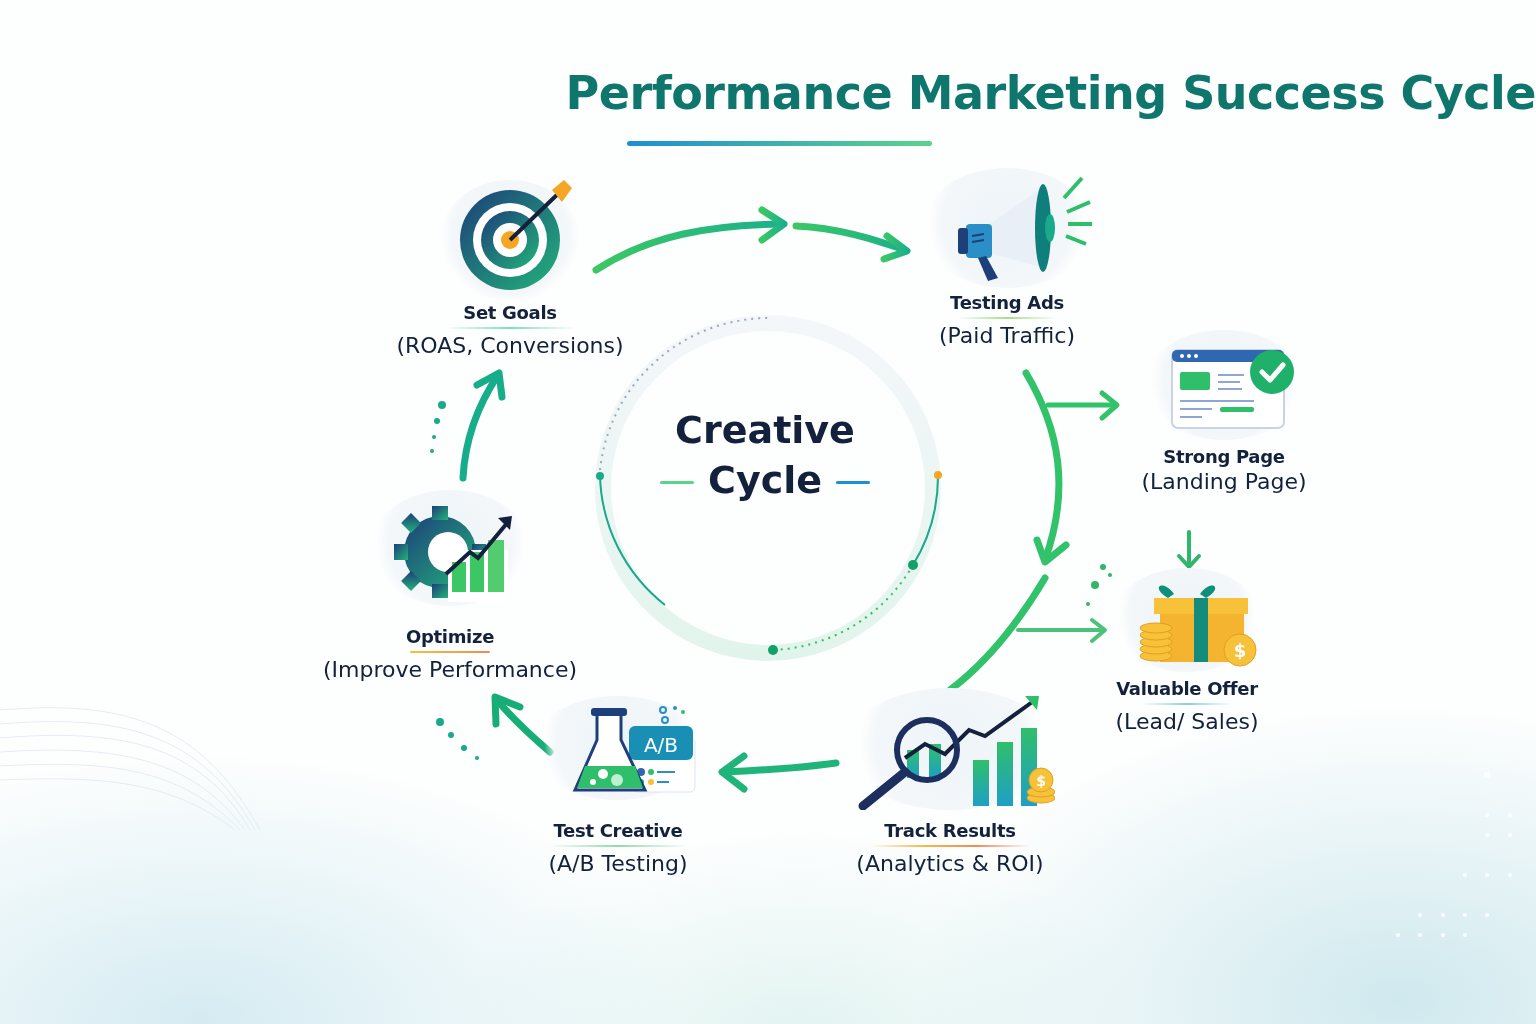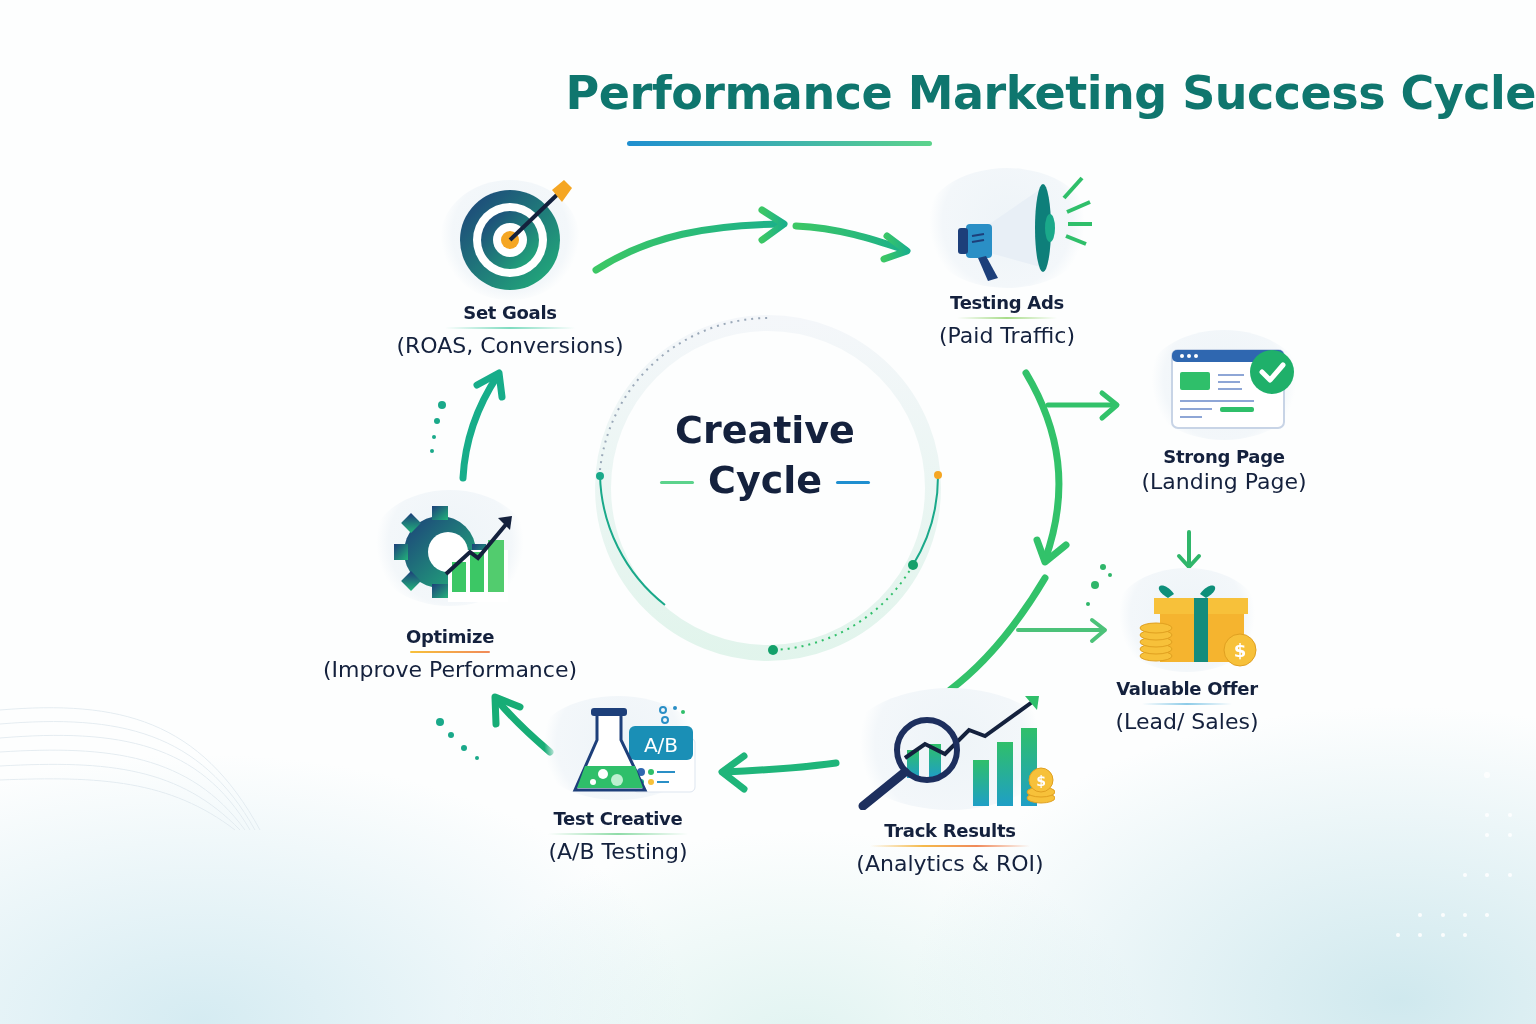--- a/index.html
+++ b/index.html
@@ -305,21 +305,21 @@
       <path d="M52 70 L102 70 L110 92 L44 92 Z" fill="#2fbf6a"></path>
       <circle cx="70" cy="78" r="5" fill="#fff"></circle>
         <circle cx="84" cy="84" r="6" fill="#bdf0d0"></circle>
         <circle cx="60" cy="86" r="3" fill="#fff"></circle>
       <circle cx="130" cy="14" r="3" fill="none" stroke="#2a8fc6" stroke-width="2"></circle>
         <circle cx="142" cy="12" r="2" fill="#2a8fc6"></circle>
         <circle cx="150" cy="16" r="2" fill="#2fbf6a"></circle>
         <circle cx="132" cy="24" r="3" fill="none" stroke="#2a8fc6" stroke-width="2"></circle>
     </svg>
   </div>
-  <div class="label" style="margin-top:8px;">Test Creative</div>
+  <div class="label" style="margin-top:20px;">Test Creative</div>
   <div class="uline" style="width:140px;background:linear-gradient(90deg,rgba(92,211,140,0),#8fdca8,rgba(92,211,140,0));"></div>
   <div class="sub">(A/B Testing)</div>
 </div>
 
 <div class="node" style="left:300px; top:490px; width:300px;">
   <div class="icon-wrap" style="width:160px; height:116px;">
     <svg width="160" height="116" viewBox="0 0 160 116" style="position:absolute;left:0;top:0;">
       <defs>
           <linearGradient id="gear" x1="0" y1="0" x2="1" y2="1">
             <stop offset="0" stop-color="#1d3f7a"></stop>

